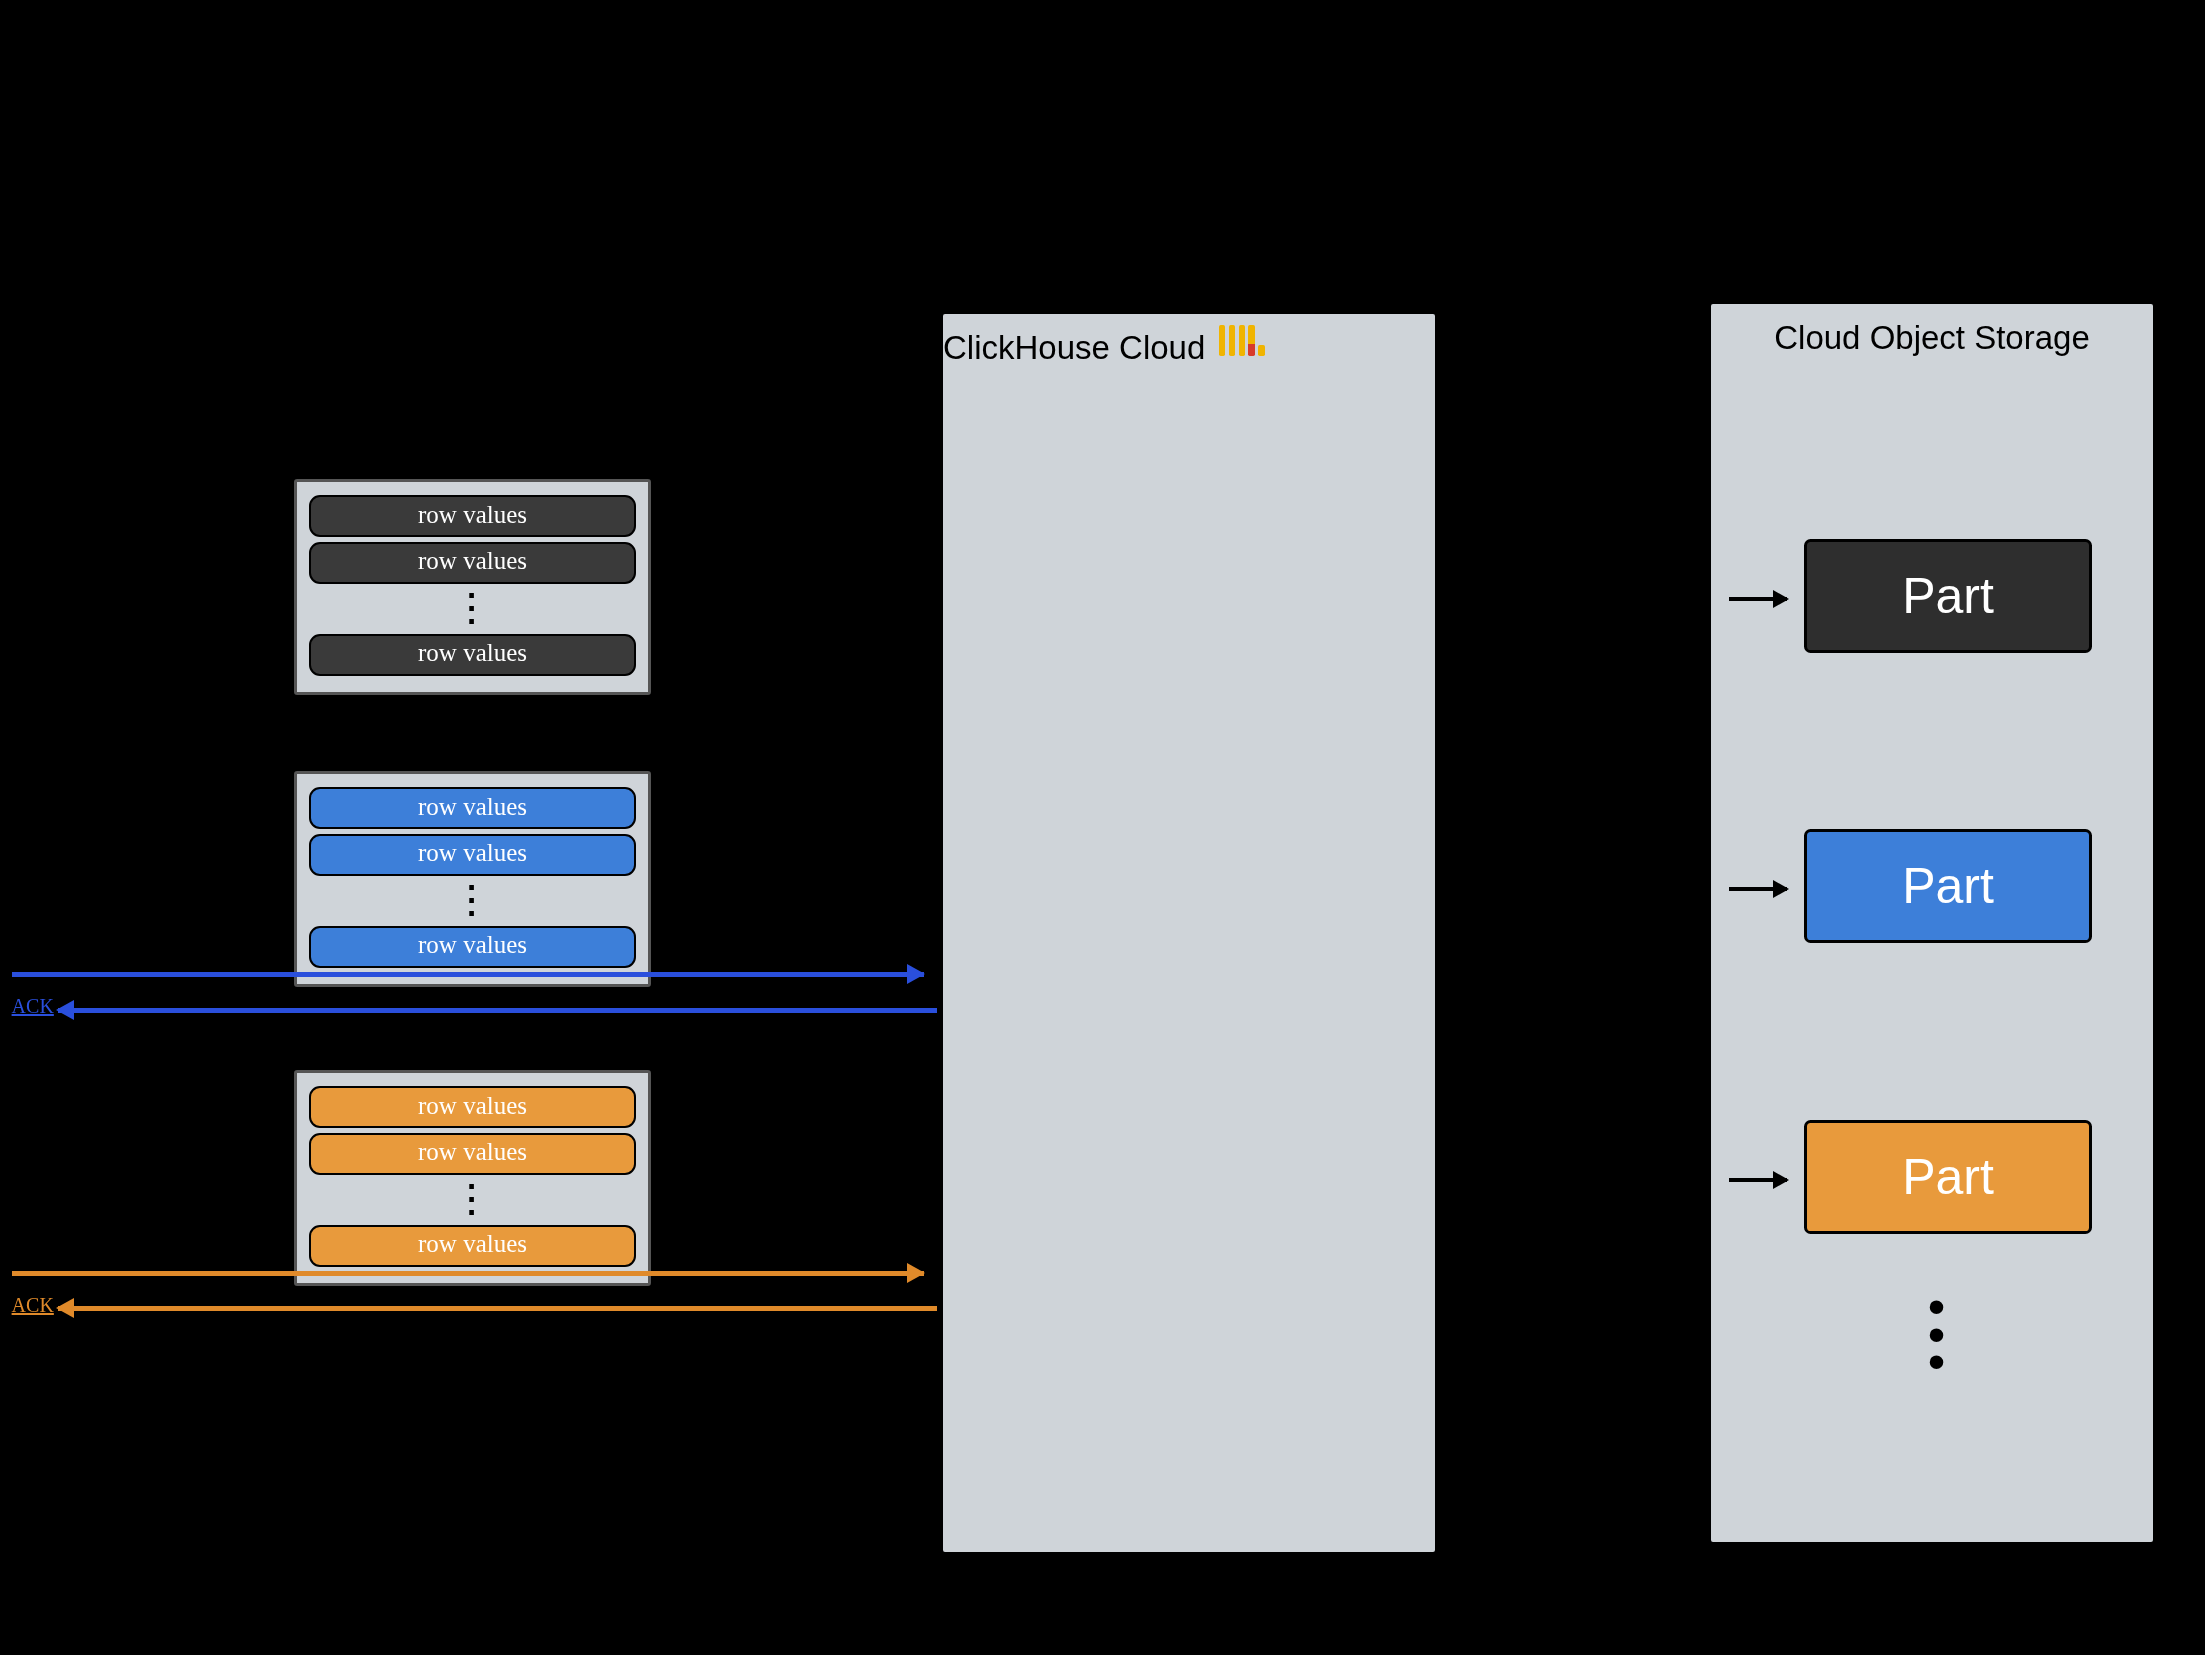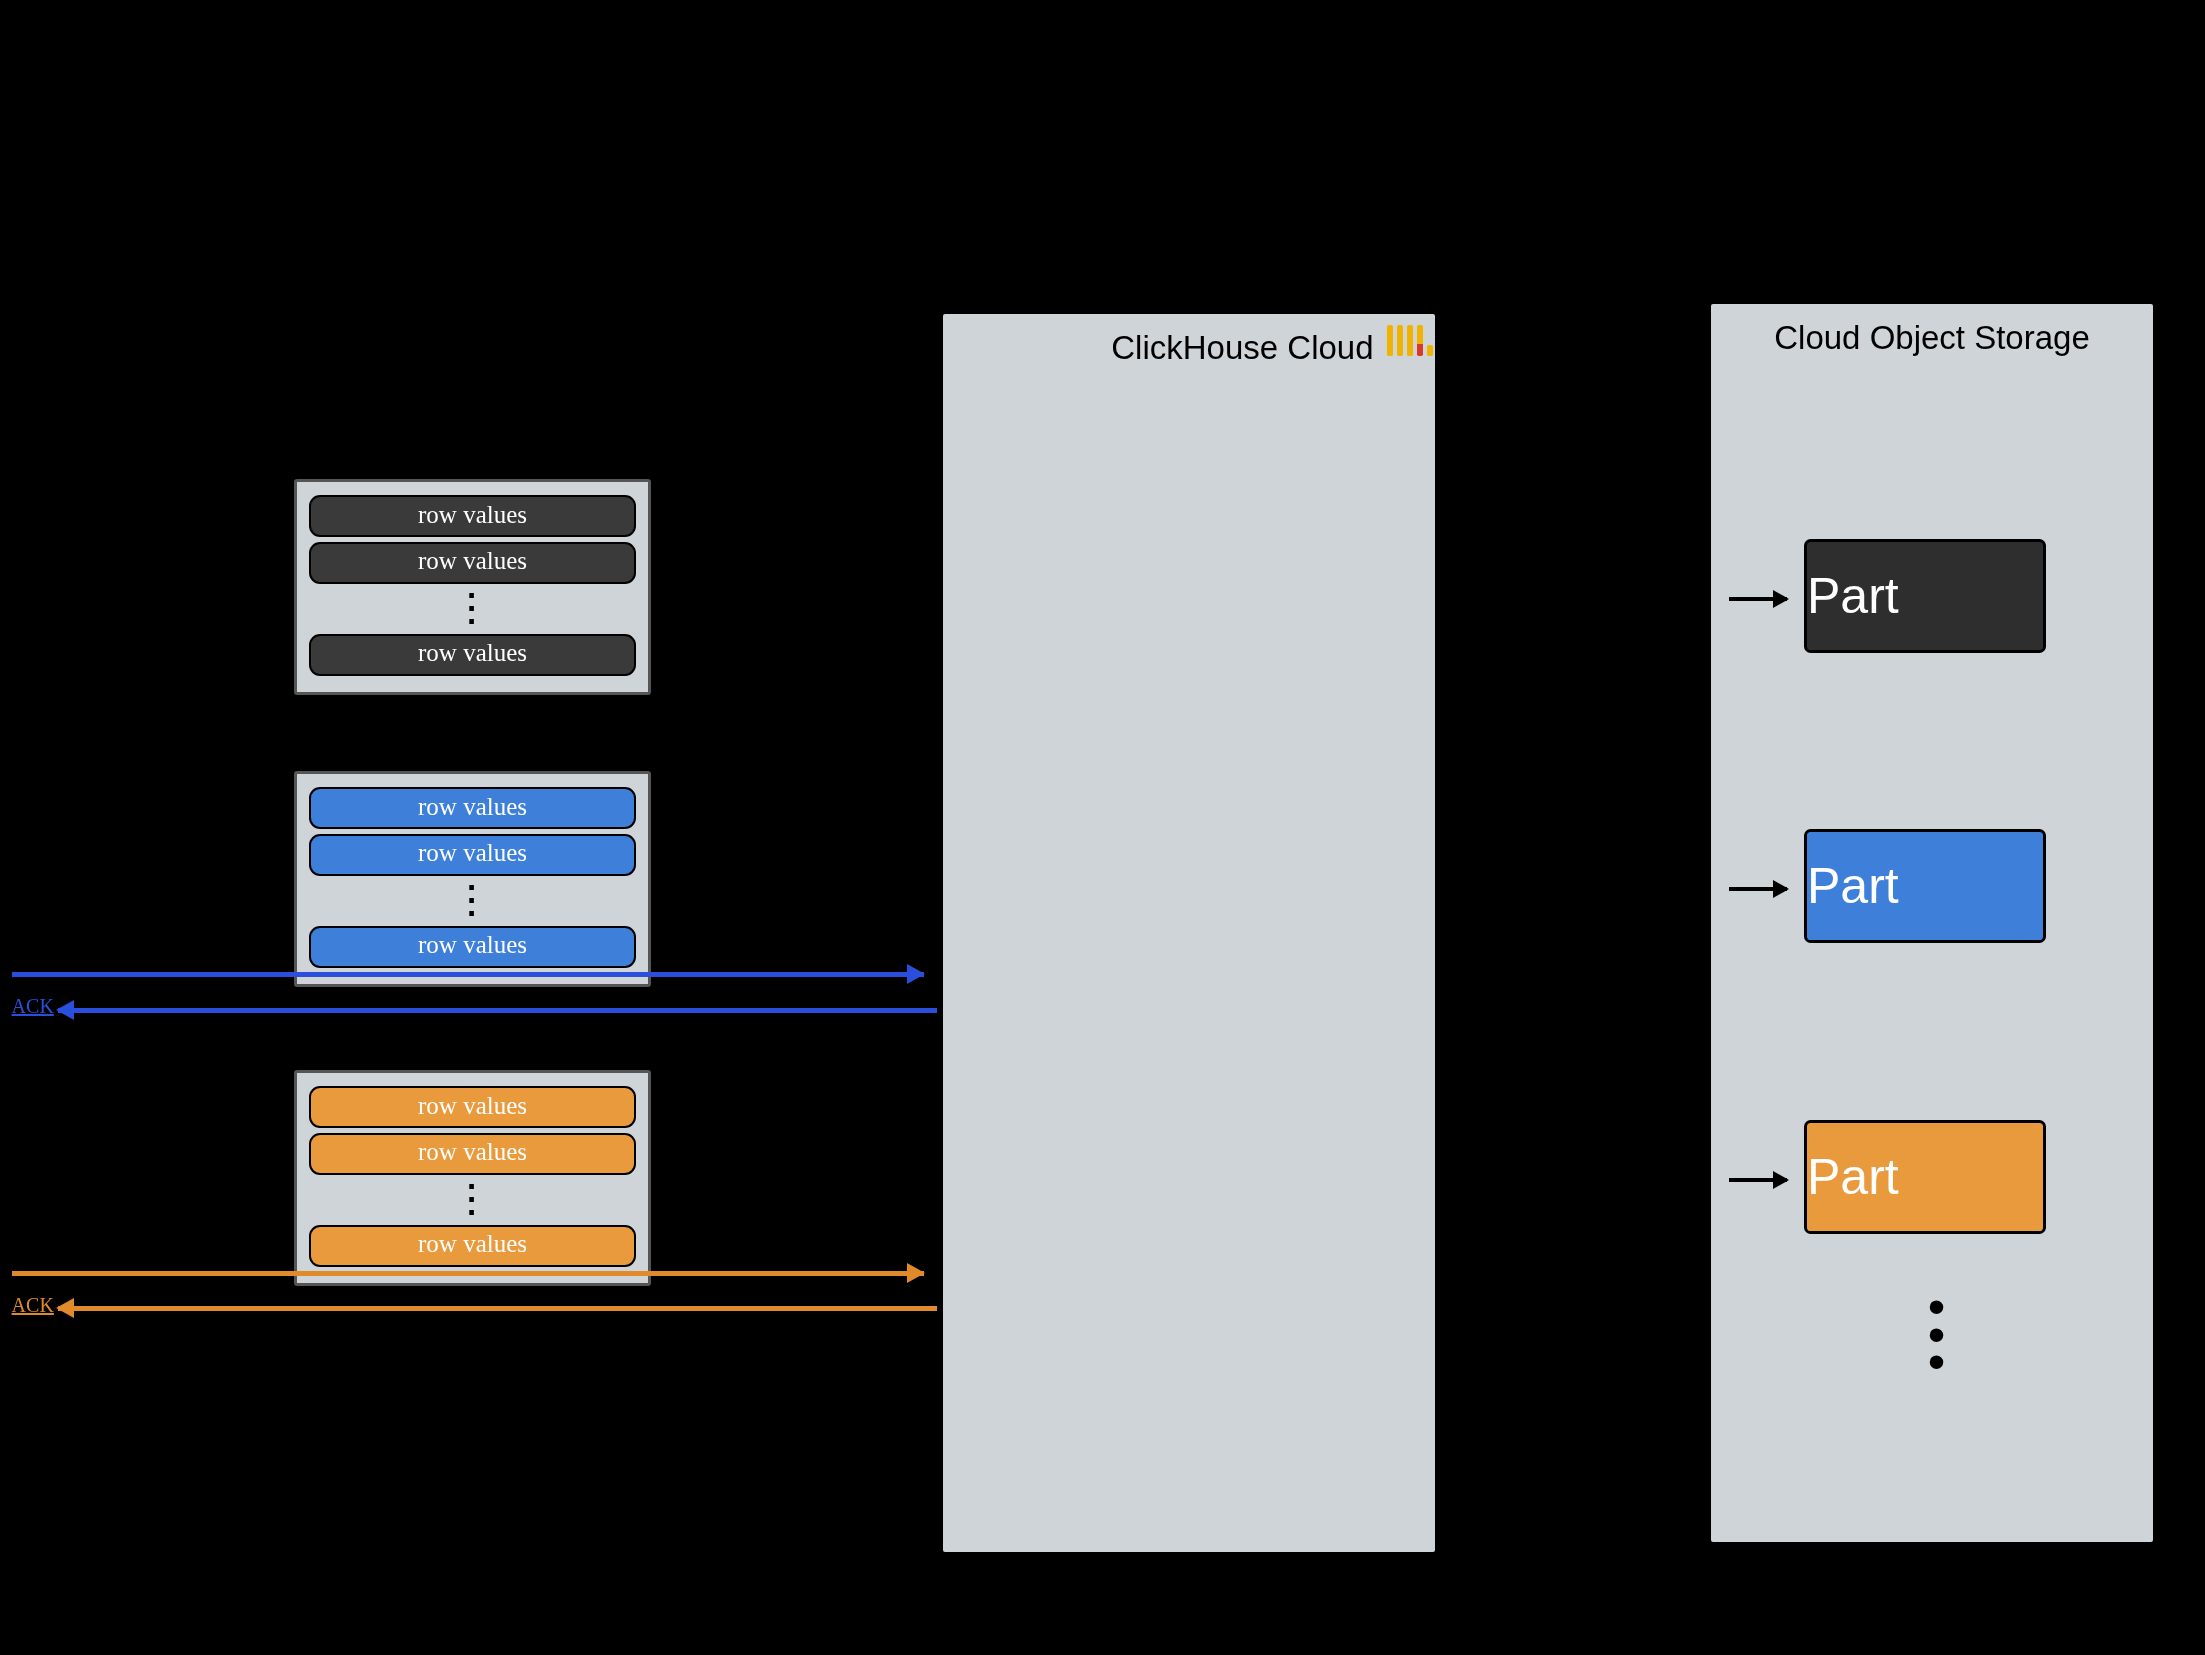--- a/index.html
+++ b/index.html
@@ -65,23 +65,24 @@
     line-height: 0.4;
     font-size: 33px;
     font-weight: bold;
   }
   .batch .vdots { margin: 1.7px 0; color:#000 }
 
   .part {
     position: absolute;
     border: 3.3px solid #000;
     border-radius: 6.6px;
+    text-align: center;
     font-size: 50px;
     color: #fff;
-    width: 242px;
+    width: 288px;
     padding: 25px 0;
   }
 
   .arrow-line {
     position: absolute;
     height: 5px;
   }
   .arrow-line::after {
     content:"";
     position:absolute;
@@ -118,21 +119,21 @@
   }
 
   .vdots-parts {
     position:absolute;
     font-size: 50px;
     color:#000;
     text-align:center;
     width: 33px;
     line-height: 0.55;
   }
-  .title-row { display:flex; align-items:center; justify-content:flex-end; gap:5px; }
+  .title-row { display:flex; align-items:center; justify-content:flex-start; gap:5px; }
 </style>
 </head>
 <body>
 
 <div class="panel" style="left:940px; top:311px; width:498px; height:1244px;">
   <div class="title-row">
     <div class="panel-title">ClickHouse Cloud</div>
     <span class="logo-bars">
       <span></span><span></span><span></span><span></span><span></span>
     </span>

